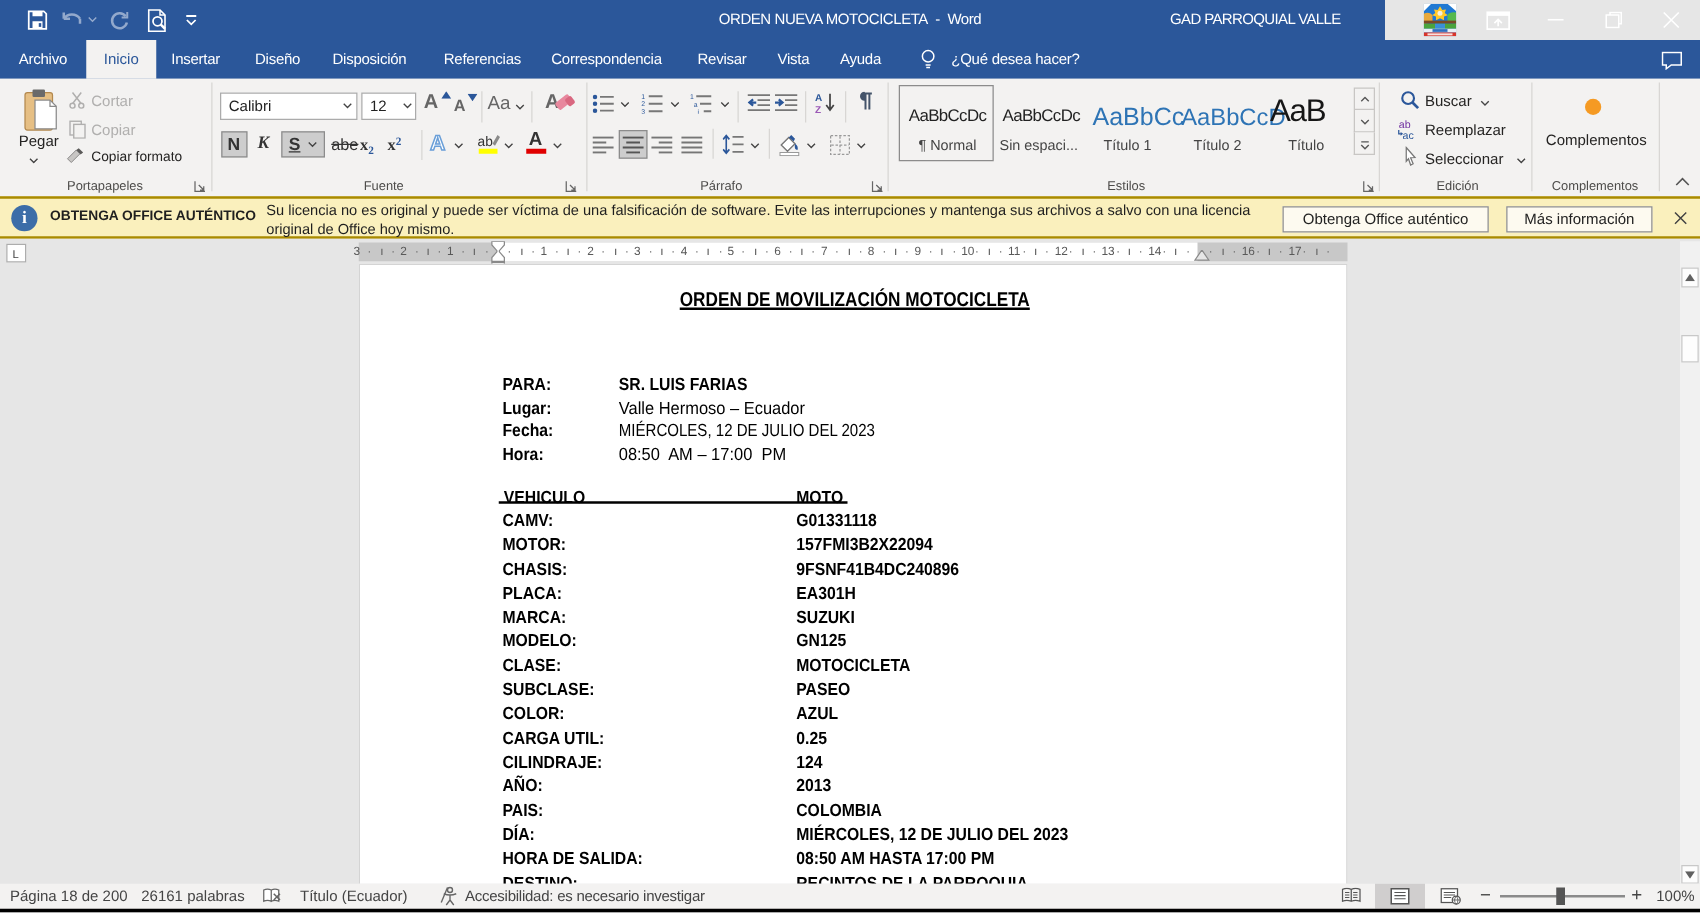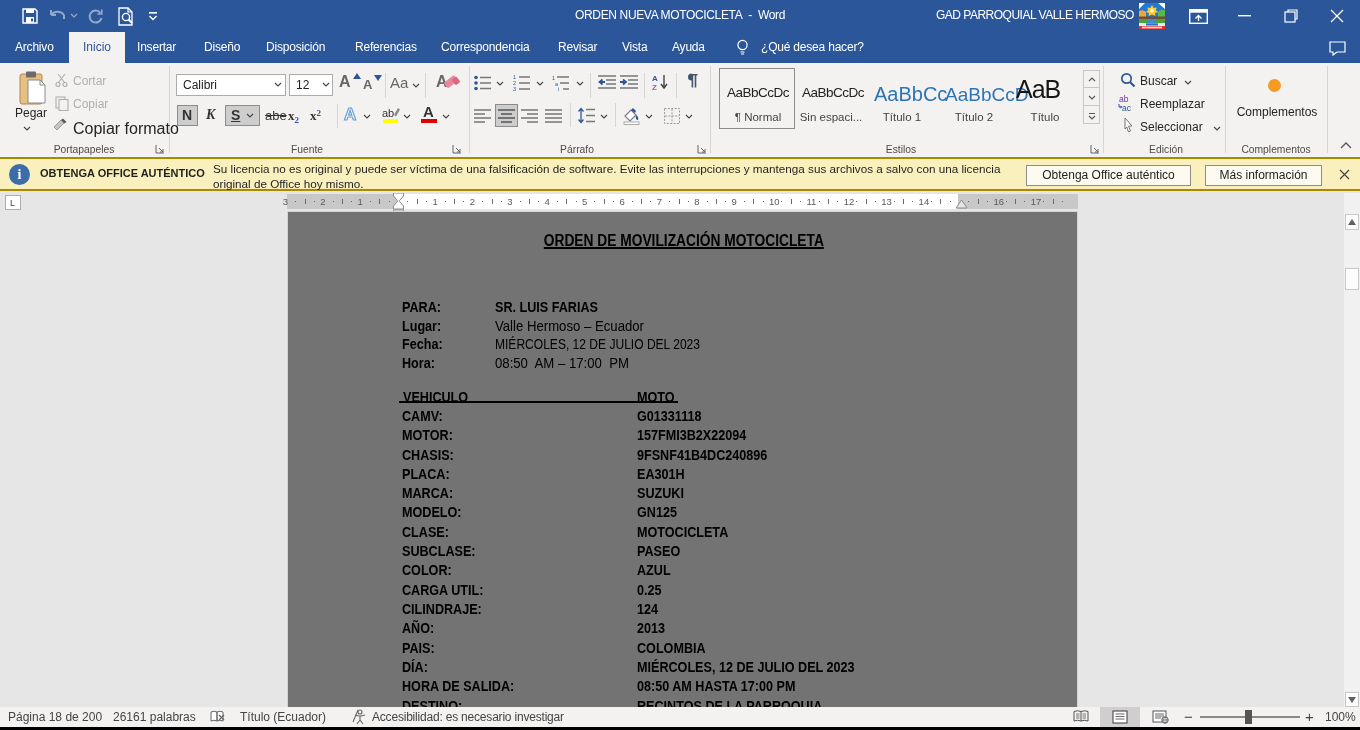--- a/index.html
+++ b/index.html
@@ -1,35 +1,35 @@
 <!DOCTYPE html>
 <html><head><meta charset="utf-8">
 <style>
   * { margin:0; padding:0; box-sizing:border-box; }
   html,body { width:1360px; height:730px; overflow:hidden; }
   body { font-family:"Liberation Sans", sans-serif; position:relative; background:#e6e6e6; }
   .abs { position:absolute; }
   
-  #titlebar { position:absolute; left:0; top:0; width:1360px; height:32px; background:#2b579a; color:#fff; }
+  #titlebar { position:absolute; left:0; top:0; width:1108px; height:32px; background:#2b579a; color:#fff; }
   #tabrow { position:absolute; left:0; top:32px; width:1360px; height:31px; background:#2b579a; }
   .tab { position:absolute; top:0; height:31px; line-height:31px; color:#fff; font-size:12px; letter-spacing:-0.2px; }
   #tab-active { position:absolute; left:69px; top:0; width:56px; height:31px; background:#f3f2f1; color:#2b579a; text-align:center; line-height:31px; font-size:12px; }
   
   #ribbon { position:absolute; left:0; top:63px; width:1360px; height:94px; background:#f3f2f1; }
   .gdiv { position:absolute; top:3px; width:1px; height:87px; background:#d8d6d4; }
   .glabel { position:absolute; top:81px; width:200px; text-align:center; font-size:10.3px; color:#4d4c4a; }
   .launch { position:absolute; width:10px; height:10px; }
   .combo { position:absolute; background:#fff; border:1px solid #ababab; font-size:12px; color:#222; }
   .btn-press { position:absolute; background:#cdcdcd; border:1px solid #8c8c8c; }
   
   #msgbar { position:absolute; left:0; top:157px; width:1360px; height:34px; background:#faf0bd; border-top:2px solid #a98a00; border-bottom:2px solid #a98a00; }
   .mbtn { position:absolute; top:6px; height:21px; background:#fdfaf0; border:1px solid #8d8d8d; font-size:12px; color:#222; text-align:center; }
   
   #docarea { position:absolute; left:0; top:191px; width:1360px; height:516px; background:#e6e6e6; overflow:hidden; }
-  #page { position:absolute; left:287px; top:20px; width:791px; height:500px; background:#737373; border:1px solid #d4d4d4; }
+  #page { position:absolute; left:287px; top:20px; width:791px; height:500px; background:#ffffff; border:1px solid #d4d4d4; }
   .doc { position:absolute; color:#000; font-weight:bold; white-space:pre; }
   .sx { transform:scaleX(0.9); transform-origin:0 0; }
   .sxr { transform:scaleX(0.94); transform-origin:0 0; font-weight:normal; }
   .sxc { display:inline-block; transform:scaleX(0.86); }
   
   #ruler { position:absolute; left:287px; top:3px; width:791px; height:15px; background:#c8c8c8; }
   #ruler-white { position:absolute; left:111px; top:0; width:560px; height:15px; background:#fff; }
   .rnum { position:absolute; top:2px; font-size:9.5px; color:#595959; }
   
   #statusbar { position:absolute; left:0; top:707px; width:1360px; height:20px; background:#f3f2f1; font-size:12px; color:#444; }
@@ -180,21 +180,21 @@
   <svg class="abs" style="left:55px;top:33px" width="15" height="15" viewBox="0 0 15 15">
     <rect x="1" y="1" width="9" height="11" fill="none" stroke="#b0afae" stroke-width="1.1"></rect>
     <rect x="4" y="3.5" width="9" height="11" fill="#f3f2f1" stroke="#b0afae" stroke-width="1.1"></rect>
   </svg>
   <div class="abs" style="left:73px;top:34px;font-size:12px;color:#b0afae">Copiar</div>
 
   <svg class="abs" style="left:53px;top:55px" width="16" height="15" viewBox="0 0 16 15">
     <path d="M1 9 L8 2 l3 3 L4 12 z" fill="#c8c6c4" stroke="#8a8988" stroke-width="0.8"></path>
     <path d="M8 2 l2 -1.5 3.5 3.5 -2 1.5 z" fill="#5b5a59"></path>
   </svg>
-  <div class="abs" style="left:73px;top:57px;font-size:16px;color:#252423">Copiar formato</div>
+  <div class="abs" style="left:73px;top:57px;font-size:11px;color:#252423">Copiar formato</div>
 
   <div class="combo" style="left:176px;top:11px;width:110px;height:22px;line-height:20px;padding-left:6px">Calibri</div>
   <svg class="abs" style="left:274px;top:19px" width="8" height="6" viewBox="0 0 8 6">
       <path d="M1 1 l3 3 l3 -3" fill="none" stroke="#444" stroke-width="1.1"></path>
     </svg>
   <div class="combo" style="left:289px;top:11px;width:44px;height:22px;line-height:20px;padding-left:6px">12</div>
   <svg class="abs" style="left:322px;top:19px" width="8" height="6" viewBox="0 0 8 6">
       <path d="M1 1 l3 3 l3 -3" fill="none" stroke="#444" stroke-width="1.1"></path>
     </svg>
   <div class="abs" style="left:339px;top:10px;font-size:16px;color:#666;font-weight:bold">A</div>

